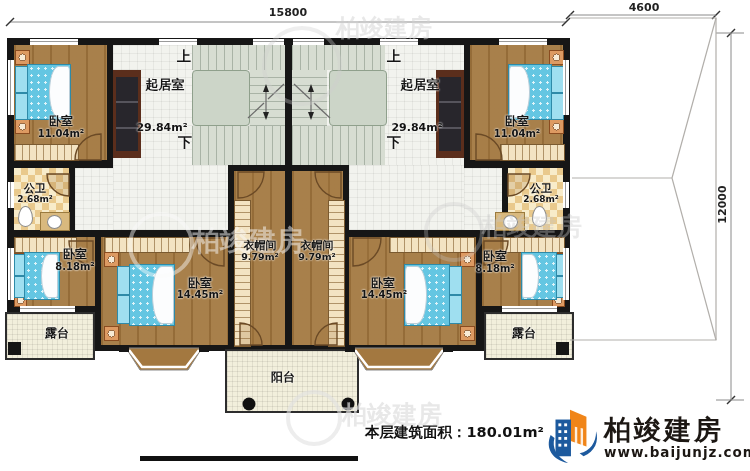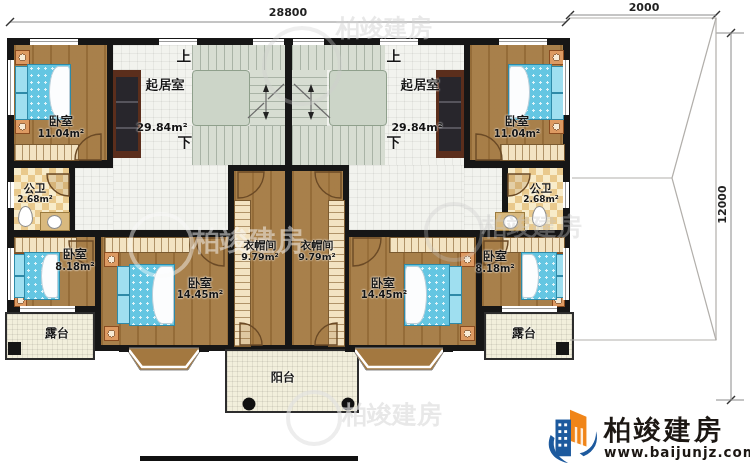--- a/index.html
+++ b/index.html
@@ -39,22 +39,22 @@
   .title-scale{font-size:31px;color:#111;font-weight:500;}
   .info{position:absolute;color:#111;font-weight:bold;font-size:14.5px;white-space:nowrap;}
   .brand{position:absolute;color:#1c1713;font-weight:bold;font-size:27px;letter-spacing:3px;white-space:nowrap;}
   .brand-url{position:absolute;color:#1c1713;font-weight:bold;font-size:13.5px;letter-spacing:1px;white-space:nowrap;}
 </style>
 </head>
 <body>
 
 <div class="canvas">
 
-  <div class="dim" style="left:288px;top:6px;">28800</div>
-  <div class="dim" style="left:644px;top:1px;">2000</div>
+  <div class="dim" style="left:288px;top:6px;">15800</div>
+  <div class="dim" style="left:644px;top:1px;">4600</div>
   <div class="dim" style="left:722px;top:198px;transform:translateX(-50%) rotate(-90deg);">12000</div>
 
   <div class="abs base" style="left:7px;top:38px;width:563px;height:313px;"></div>
 
   <div class="abs wood" style="left:14px;top:45px;width:93px;height:115px;"></div>
   <div class="abs check" style="left:14px;top:168px;width:55px;height:62px;"></div>
   <div class="abs tile" style="left:113px;top:45px;width:172px;height:120px;"></div>
   <div class="abs tile" style="left:113px;top:165px;width:115px;height:65px;"></div>
   <div class="abs tile" style="left:75px;top:168px;width:38px;height:62px;"></div>
   <div class="abs wood" style="left:234px;top:171px;width:51px;height:174px;"></div>
@@ -282,20 +282,23 @@
   <div class="rl" style="left:75px;top:248px;font-size:12px;">卧室</div>
   <div class="rl" style="left:75px;top:262px;font-size:10px;">8.18m²</div>
   <div class="rl" style="left:495px;top:250px;font-size:12px;">卧室</div>
   <div class="rl" style="left:495px;top:264px;font-size:10px;">8.18m²</div>
 
   <div class="rl" style="left:57px;top:327px;font-size:12px;">露台</div>
   <div class="rl" style="left:524px;top:327px;font-size:12px;">露台</div>
   <div class="rl" style="left:283px;top:371px;font-size:12px;">阳台</div>
 
   <div class="abs" style="left:140px;top:456px;width:218px;height:5px;background:#111;"></div>
+  <div class="info" style="left:365px;top:423px;">
+    <span>本层建筑面积：</span><span>180.01m²</span>
+  </div>
 
   <svg class="abs" style="left:541px;top:406px;" width="58" height="58" viewBox="0 0 60 60">
     <path d="M10,30 C4,44 12,56 28,59 C16,52 11,43 14,33 Z" fill="#1d5a9e"></path>
     <path d="M44,52 C56,47 60,36 57,26 C57,38 51,46 40,49 Z" fill="#1d5a9e"></path>
     <polygon points="30,4 47,11 47,42 30,36" fill="#f08519"></polygon>
     <rect x="15" y="14" width="16" height="38" fill="#1d5a9e"></rect>
     <g fill="#fff">
       <rect x="18" y="18" width="3" height="3"></rect>
         <rect x="24" y="18" width="3" height="3"></rect>
       <rect x="18" y="25" width="3" height="3"></rect>

